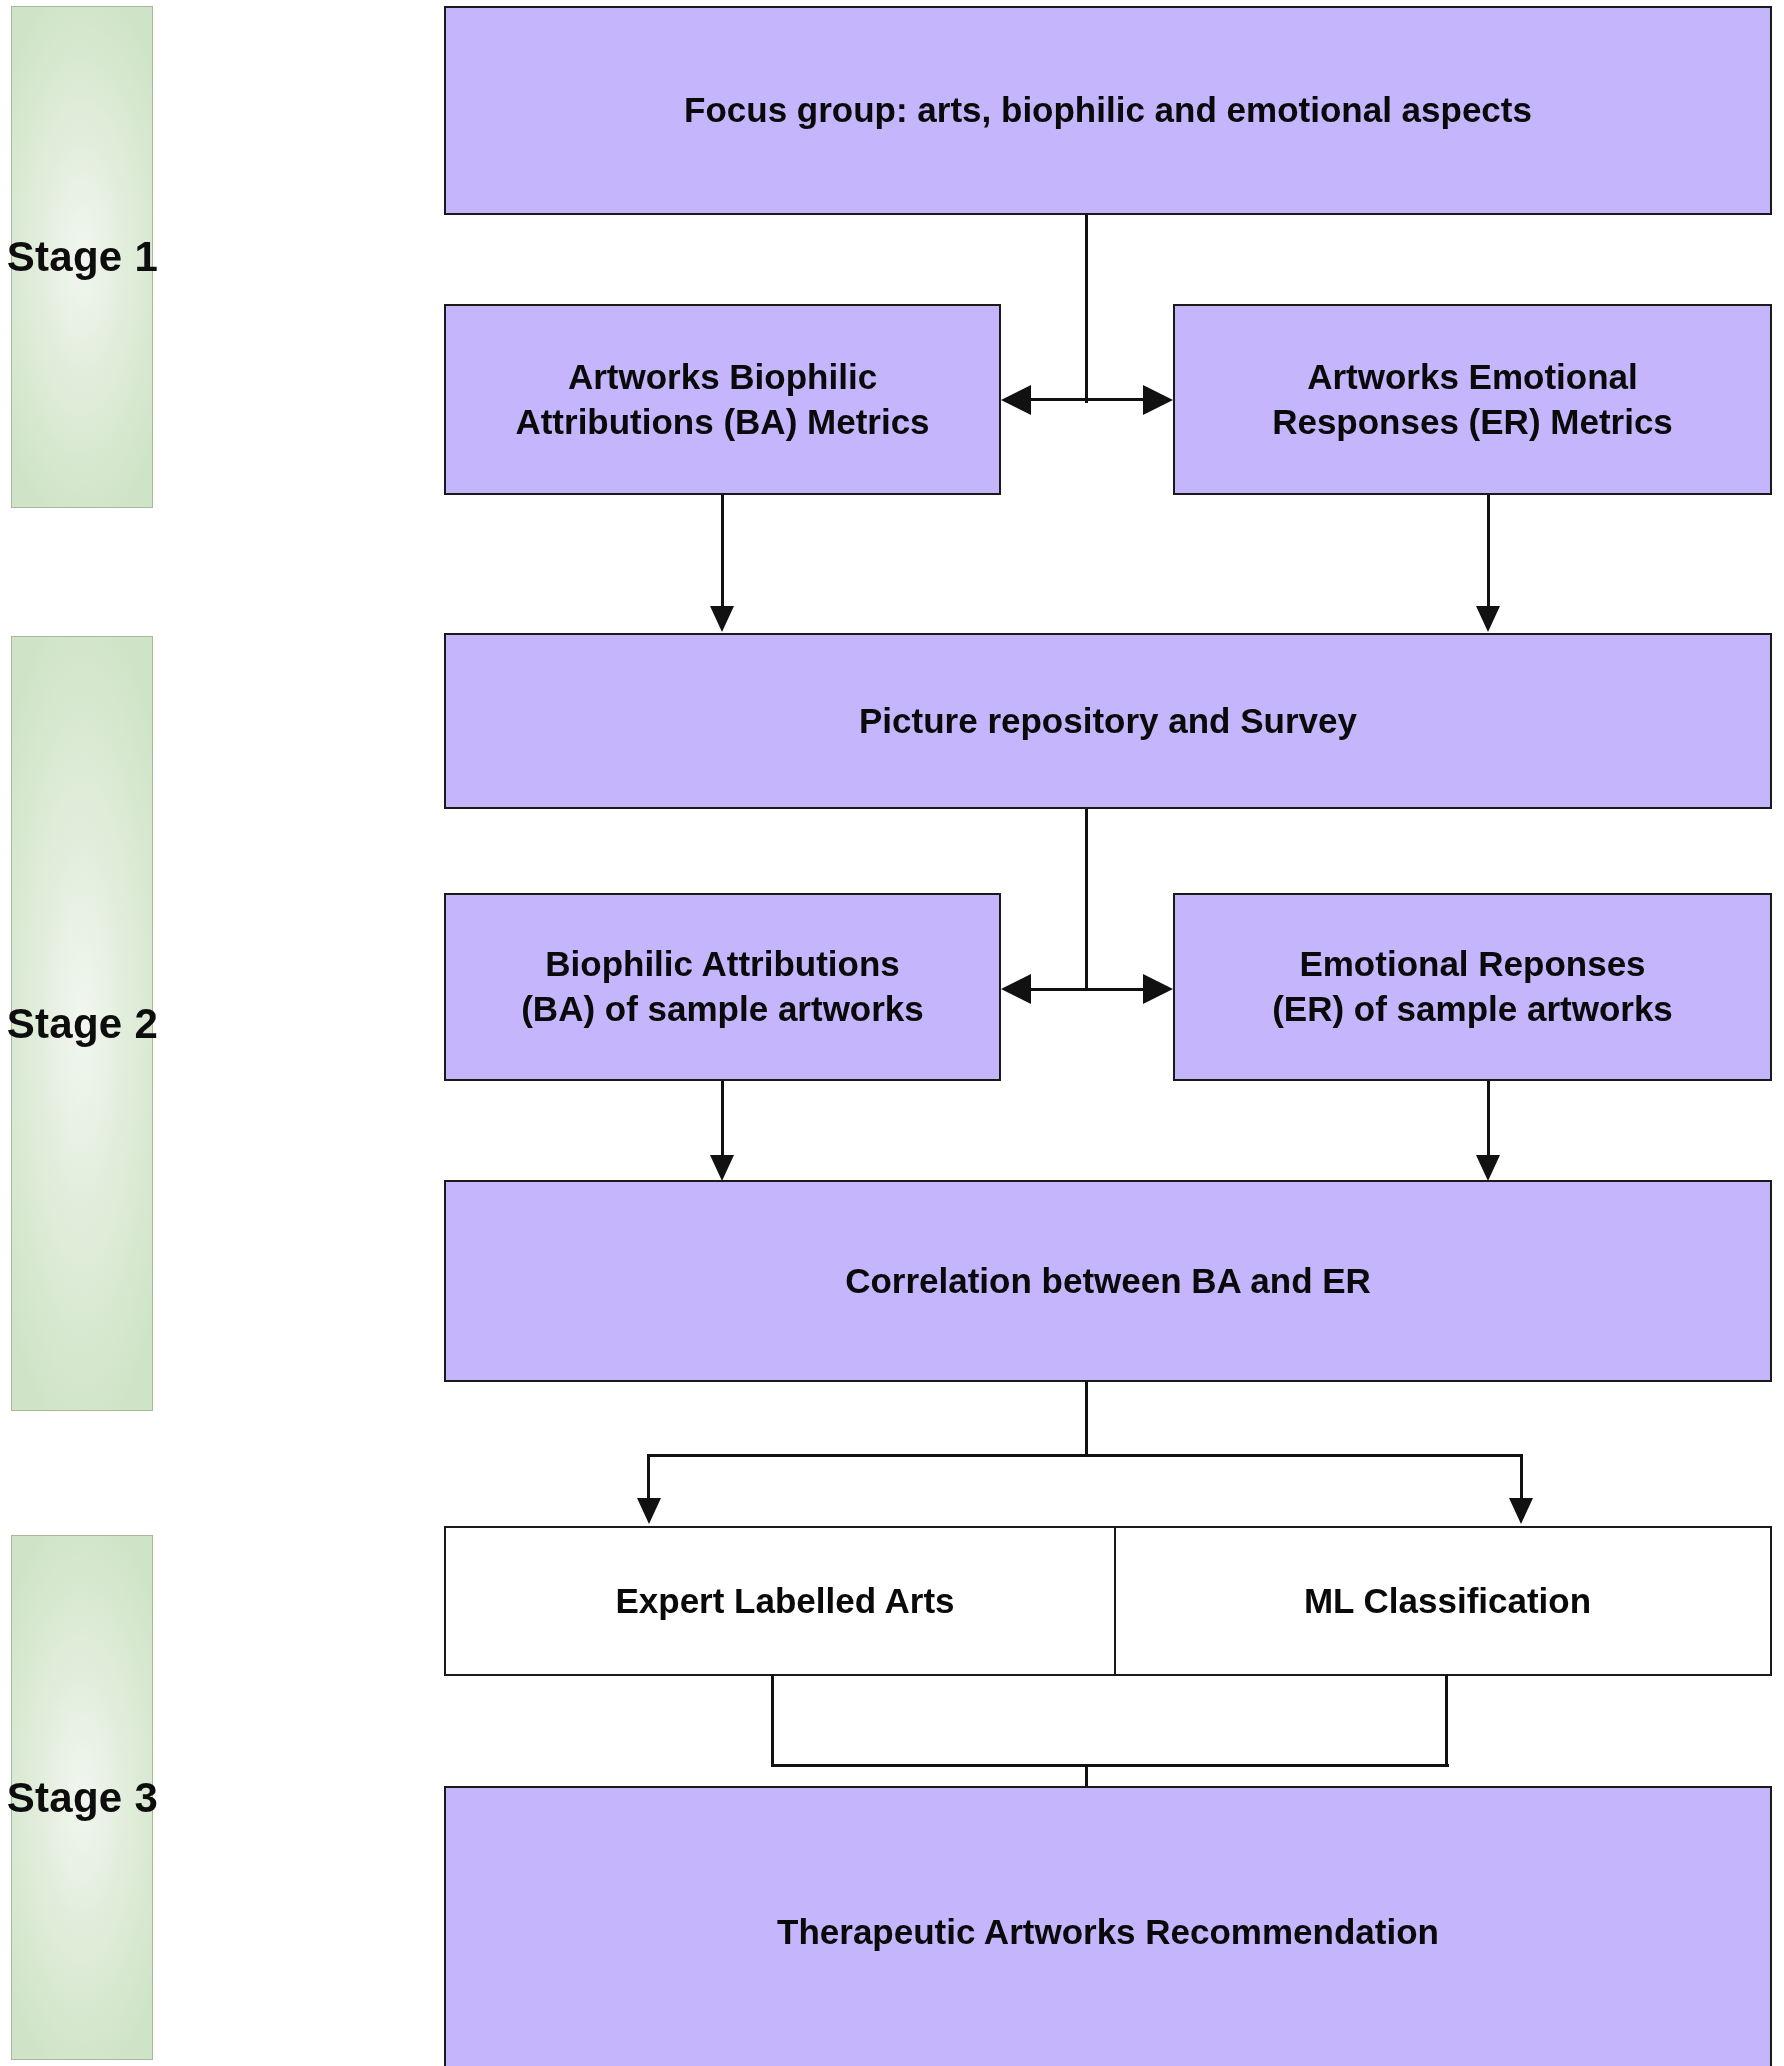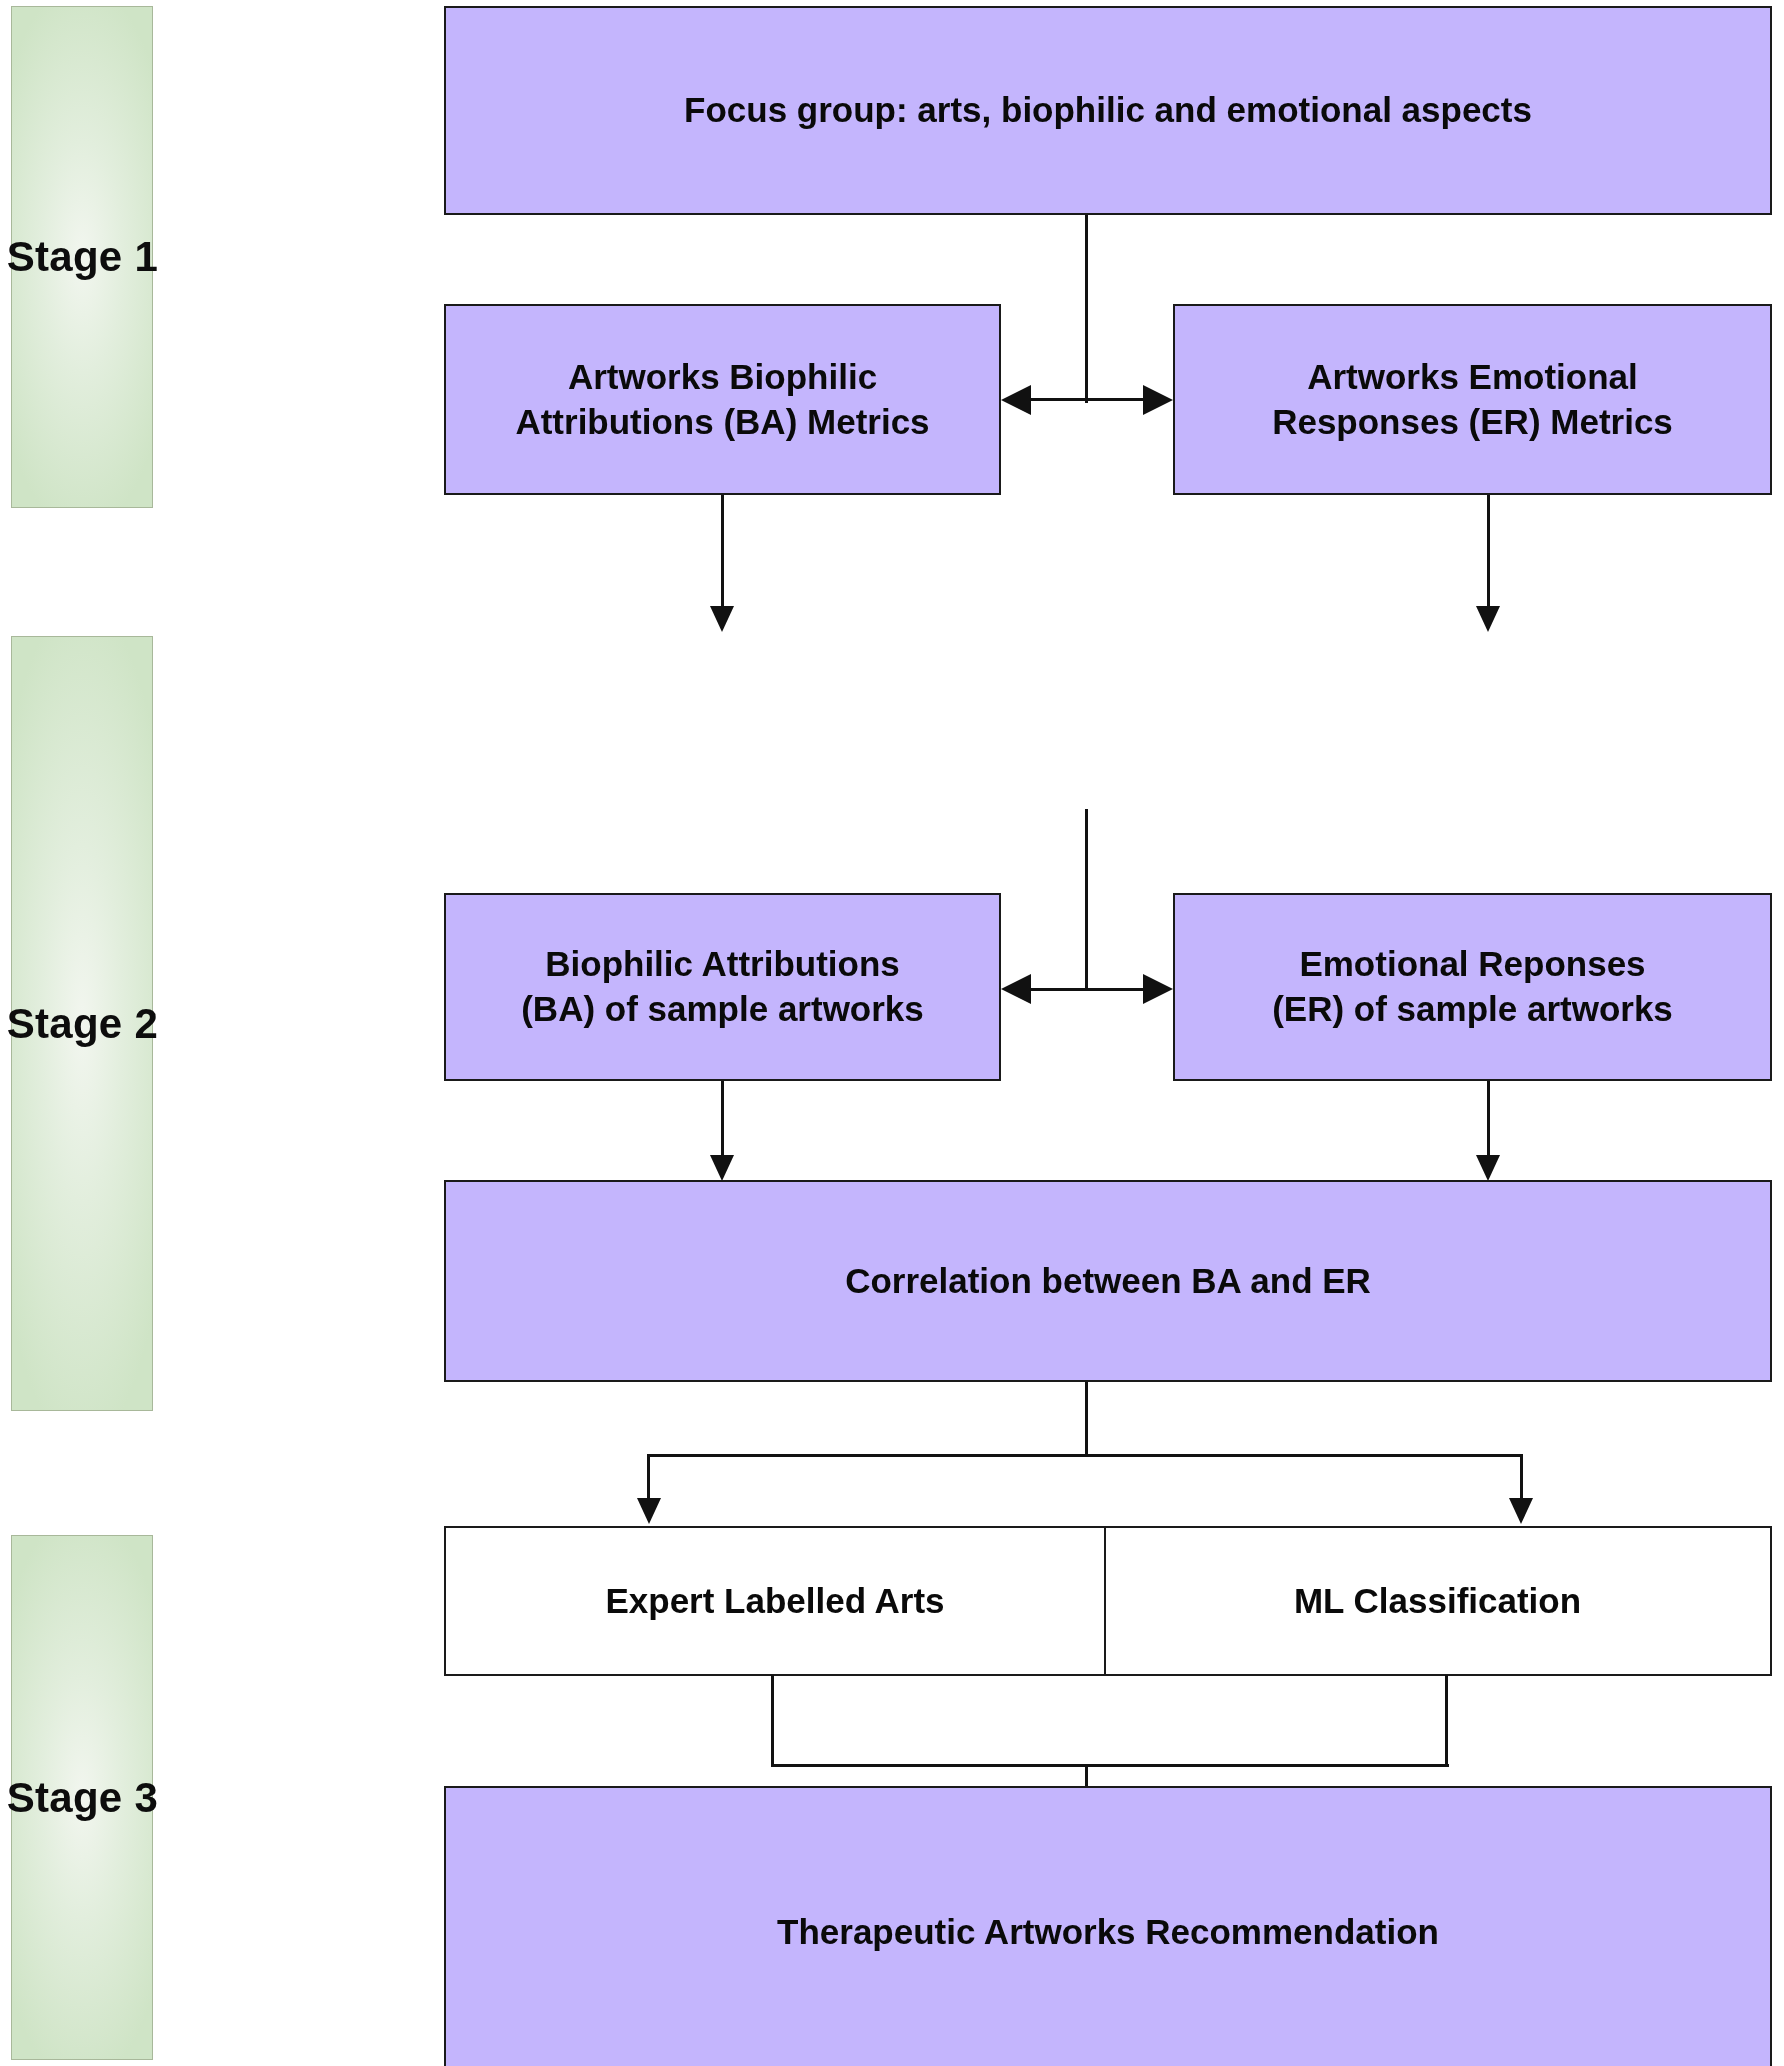--- a/index.html
+++ b/index.html
@@ -75,20 +75,21 @@
 
   
   #box-split {
     position: absolute;
     left: 444px; top: 1526px;
     width: 1328px; height: 150px;
     box-sizing: border-box;
     border: 2.8px solid #1a1a1a;
     background: #ffffff;
     display: flex;
+    padding-left: 10px;
   }
   #box-split .half {
     flex: 0 0 auto;
     display: flex;
     align-items: center;
     justify-content: center;
     text-align: center;
   }
   #box-split .half.left  { width: 658px; border-right: 2.3px solid #1a1a1a; }
   #box-split .half.right { width: 663px; }
@@ -166,20 +167,23 @@
   <div class="hline" style="left:1031px; top:398px; width:113px;"></div>
   <div class="arrow-left" style="left:1001px; top:385px;"></div>
   <div class="arrow-right" style="left:1143px; top:385px;"></div>
 
   <div class="vline" style="left:721px; top:495px; height:113px;"></div>
   <div class="arrow-down" style="left:710px; top:606px;"></div>
 
   <div class="vline" style="left:1487px; top:495px; height:113px;"></div>
   <div class="arrow-down" style="left:1476px; top:606px;"></div>
 
+  <div class="fbox" id="box-repo">
+    <span class="txt">Picture repository and Survey</span>
+  </div>
 
   <div class="vline" style="left:1085px; top:809px; height:182px;"></div>
 
   <div class="fbox" id="box-ba-sample">
     <span class="txt">Biophilic Attributions
 (BA) of sample artworks</span>
   </div>
 
   <div class="fbox" id="box-er-sample">
     <span class="txt">Emotional Reponses

